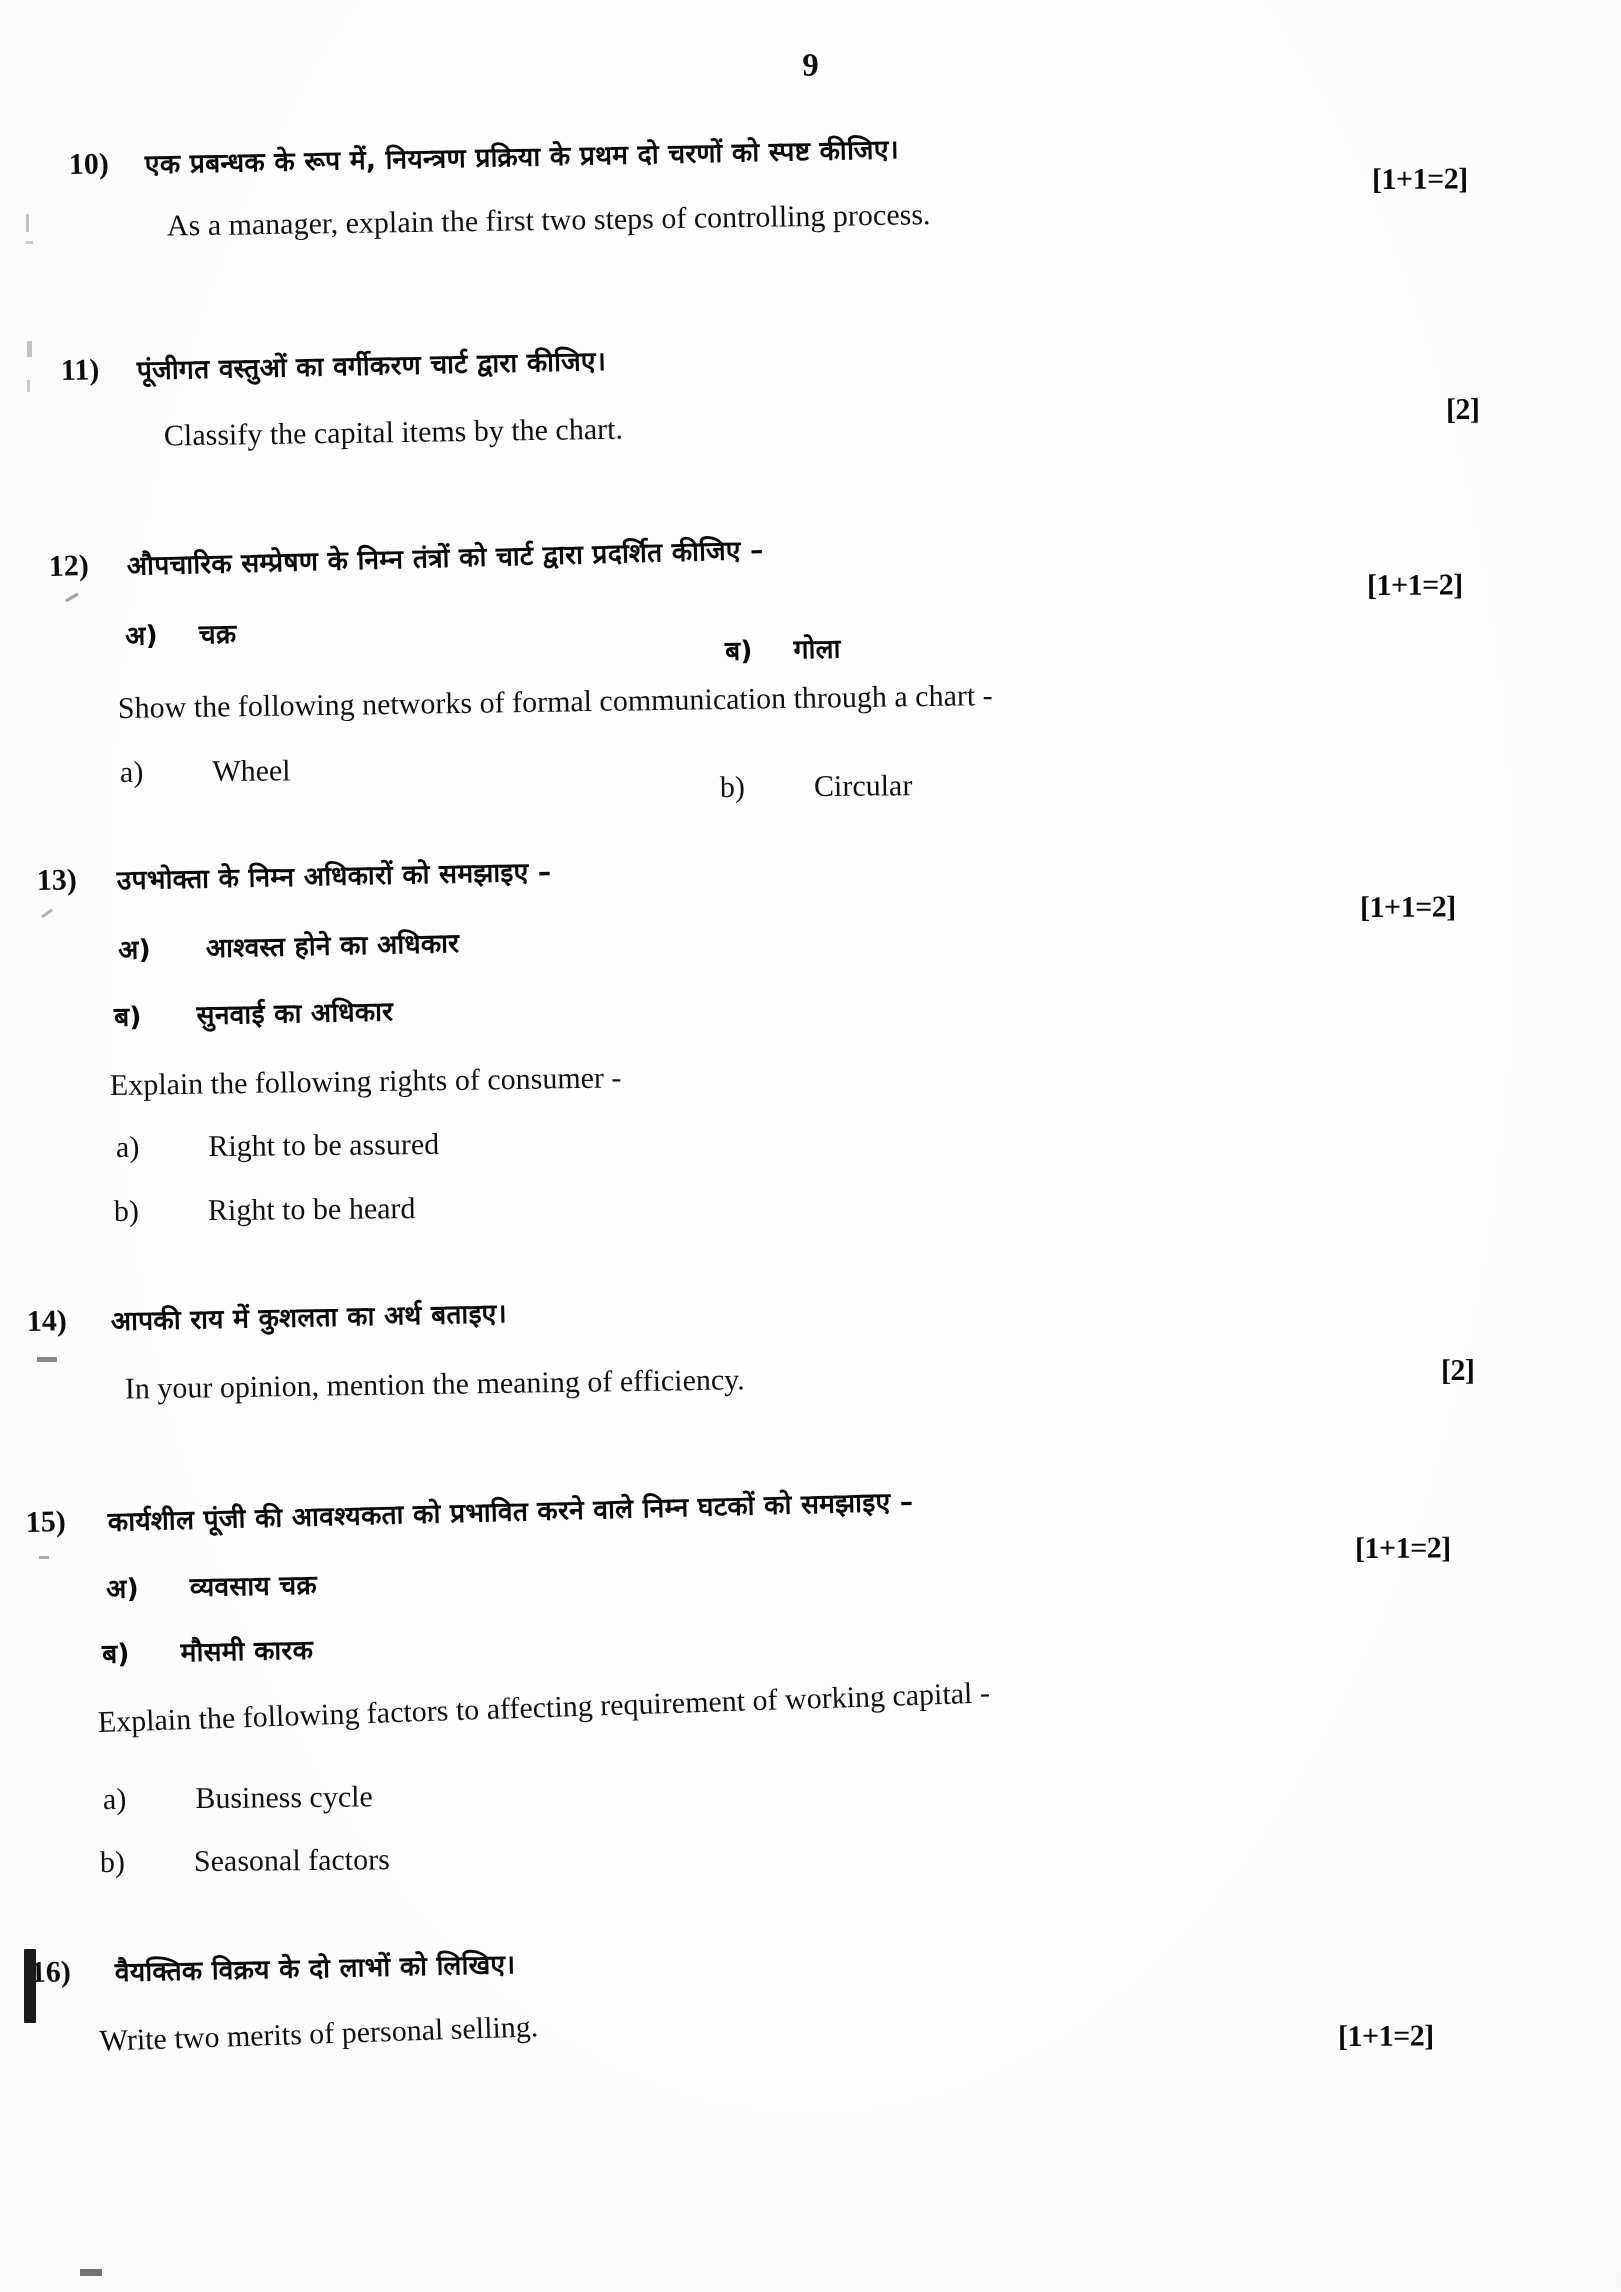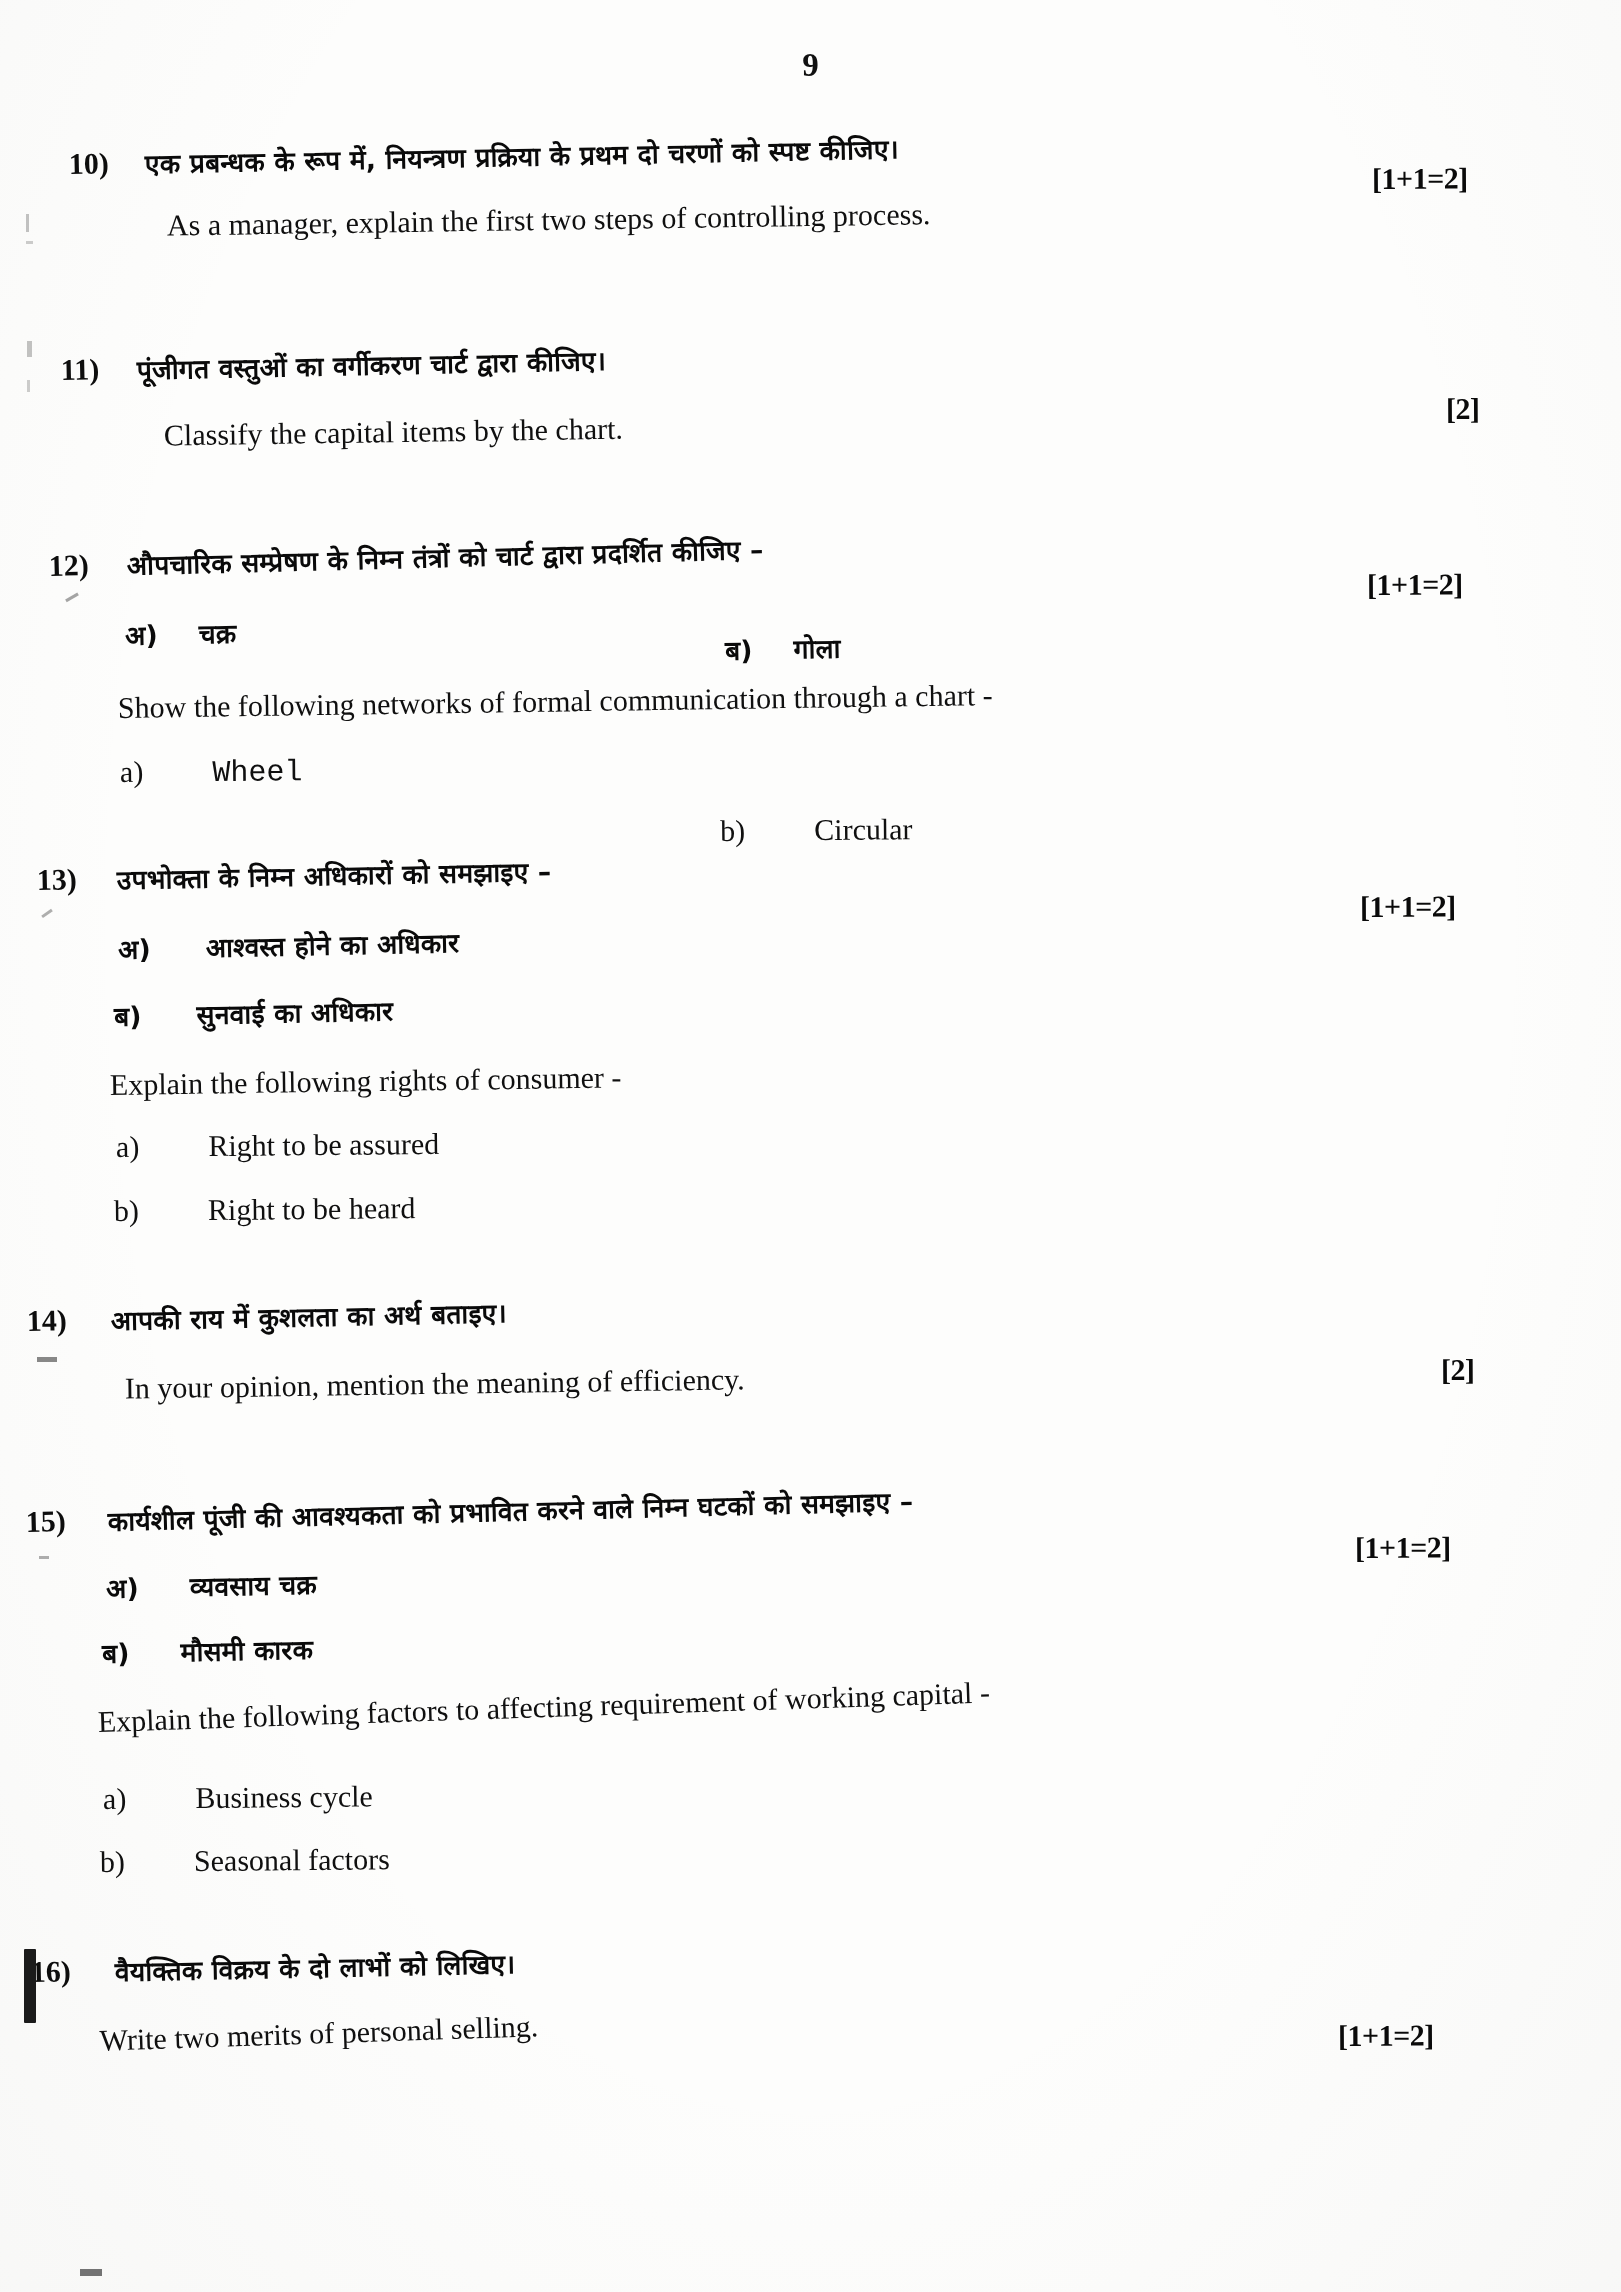--- a/index.html
+++ b/index.html
@@ -152,25 +152,25 @@
     <span class="hi lbl">ब)</span>
     <span class="hi lbl" style="margin-left:37px;">गोला</span>
   </div>
 
   <div class="qline sk3" style="position:absolute; left:118px; top:691px; height:45px;">
     <span class="en">Show the following networks of formal communication through a chart -</span>
   </div>
 
   <div class="sub sk5" style="left:120px; top:755px;">
     <span class="en lbl">a)</span>
-    <span class="en lbl" style="margin-left:65px;font-family:Liberation Mono, monospace;">Wheel</span>
+    <span class="en lbl" style="margin-left:65px;">Wheel</span>
   </div>
   <div class="sub sk5" style="left:720px; top:770px;">
     <span class="en lbl">b)</span>
-    <span class="en lbl" style="margin-left:65px;margin-top:44px;">Circular</span>
+    <span class="en lbl" style="margin-left:65px;">Circular</span>
   </div>
 
   <div class="q" style="left:37px; top:863px;">
     <div class="qline sk1" style="height:45px;">
       <span class="qnum">13)</span>
       <span class="hi" style="margin-left:80px;">उपभोक्ता के निम्न अधिकारों को समझाइए –</span>
     </div>
   </div>
   <div class="marks sk0" style="left:1360px; top:890px;">[1+1=2]</div>
 

